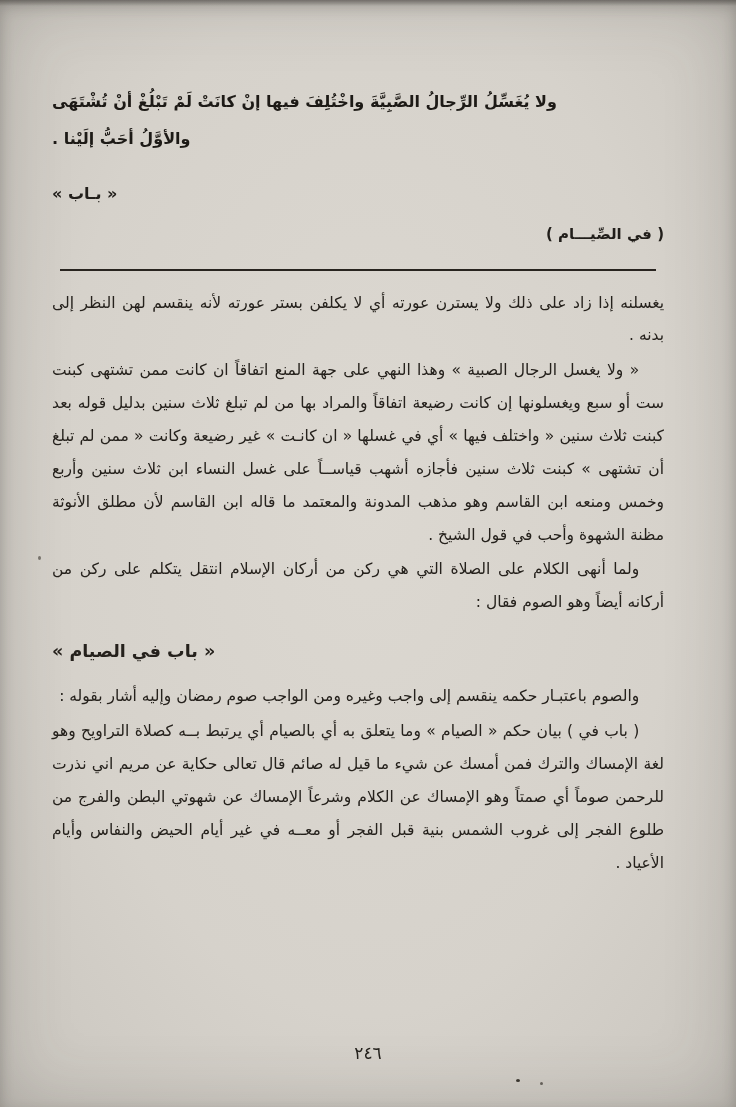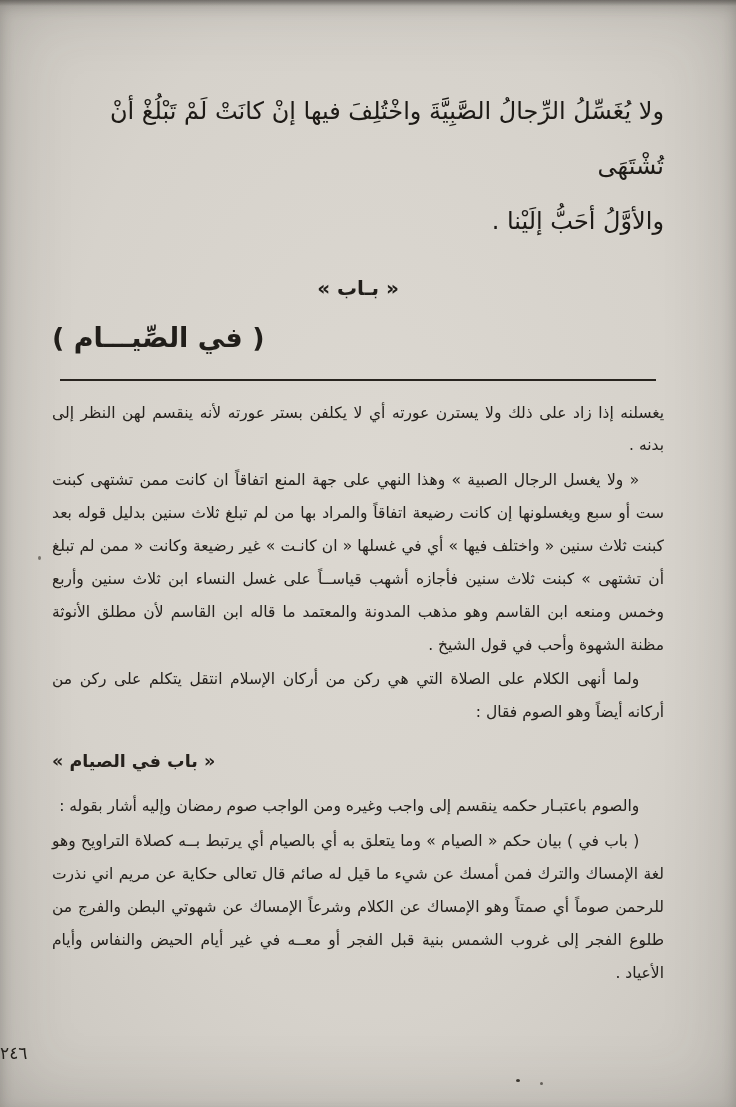--- a/index.html
+++ b/index.html
@@ -31,40 +31,40 @@
   }
   .content {
     position: absolute;
     top: 0;
     left: 52px;
     right: 72px;
     bottom: 0;
   }
   .matn {
     margin-top: 84px;
-    text-align: right;
-    font-size: 24px;
-    font-weight: normal;
+    text-align: left;
+    font-size: 16px;
+    font-weight: bold;
     line-height: 2.3;
     color: #1d1a16;
   }
   .matn .matn-line {
     display: block;
   }
   .chapter-heading {
     margin-top: 26px;
-    text-align: center;
-    font-size: 20px;
+    text-align: left;
+    font-size: 16px;
     font-weight: bold;
     letter-spacing: 2px;
   }
   .chapter-subheading {
     margin-top: 22px;
-    text-align: left;
-    font-size: 27px;
+    text-align: right;
+    font-size: 15px;
     font-weight: bold;
   }
   .divider {
     margin: 26px auto 0 auto;
     width: 596px;
     height: 0;
     border-top: 2px solid #28241f;
   }
   .body-text {
     margin-top: 16px;
@@ -84,21 +84,21 @@
     margin: 14px 0 10px 0;
     text-align: left;
     font-size: 17.5px;
     font-weight: bold;
   }
   .page-number {
     position: absolute;
     bottom: 44px;
     left: 0;
     right: 0;
-    text-align: left;
+    text-align: center;
     font-size: 17px;
     letter-spacing: 1px;
     color: #221f1a;
   }
   .speck {
     position: absolute;
     background: #3a362f;
     border-radius: 50%;
   }
   .speck-1 { width: 4px; height: 3px; left: 516px; top: 1079px; }

